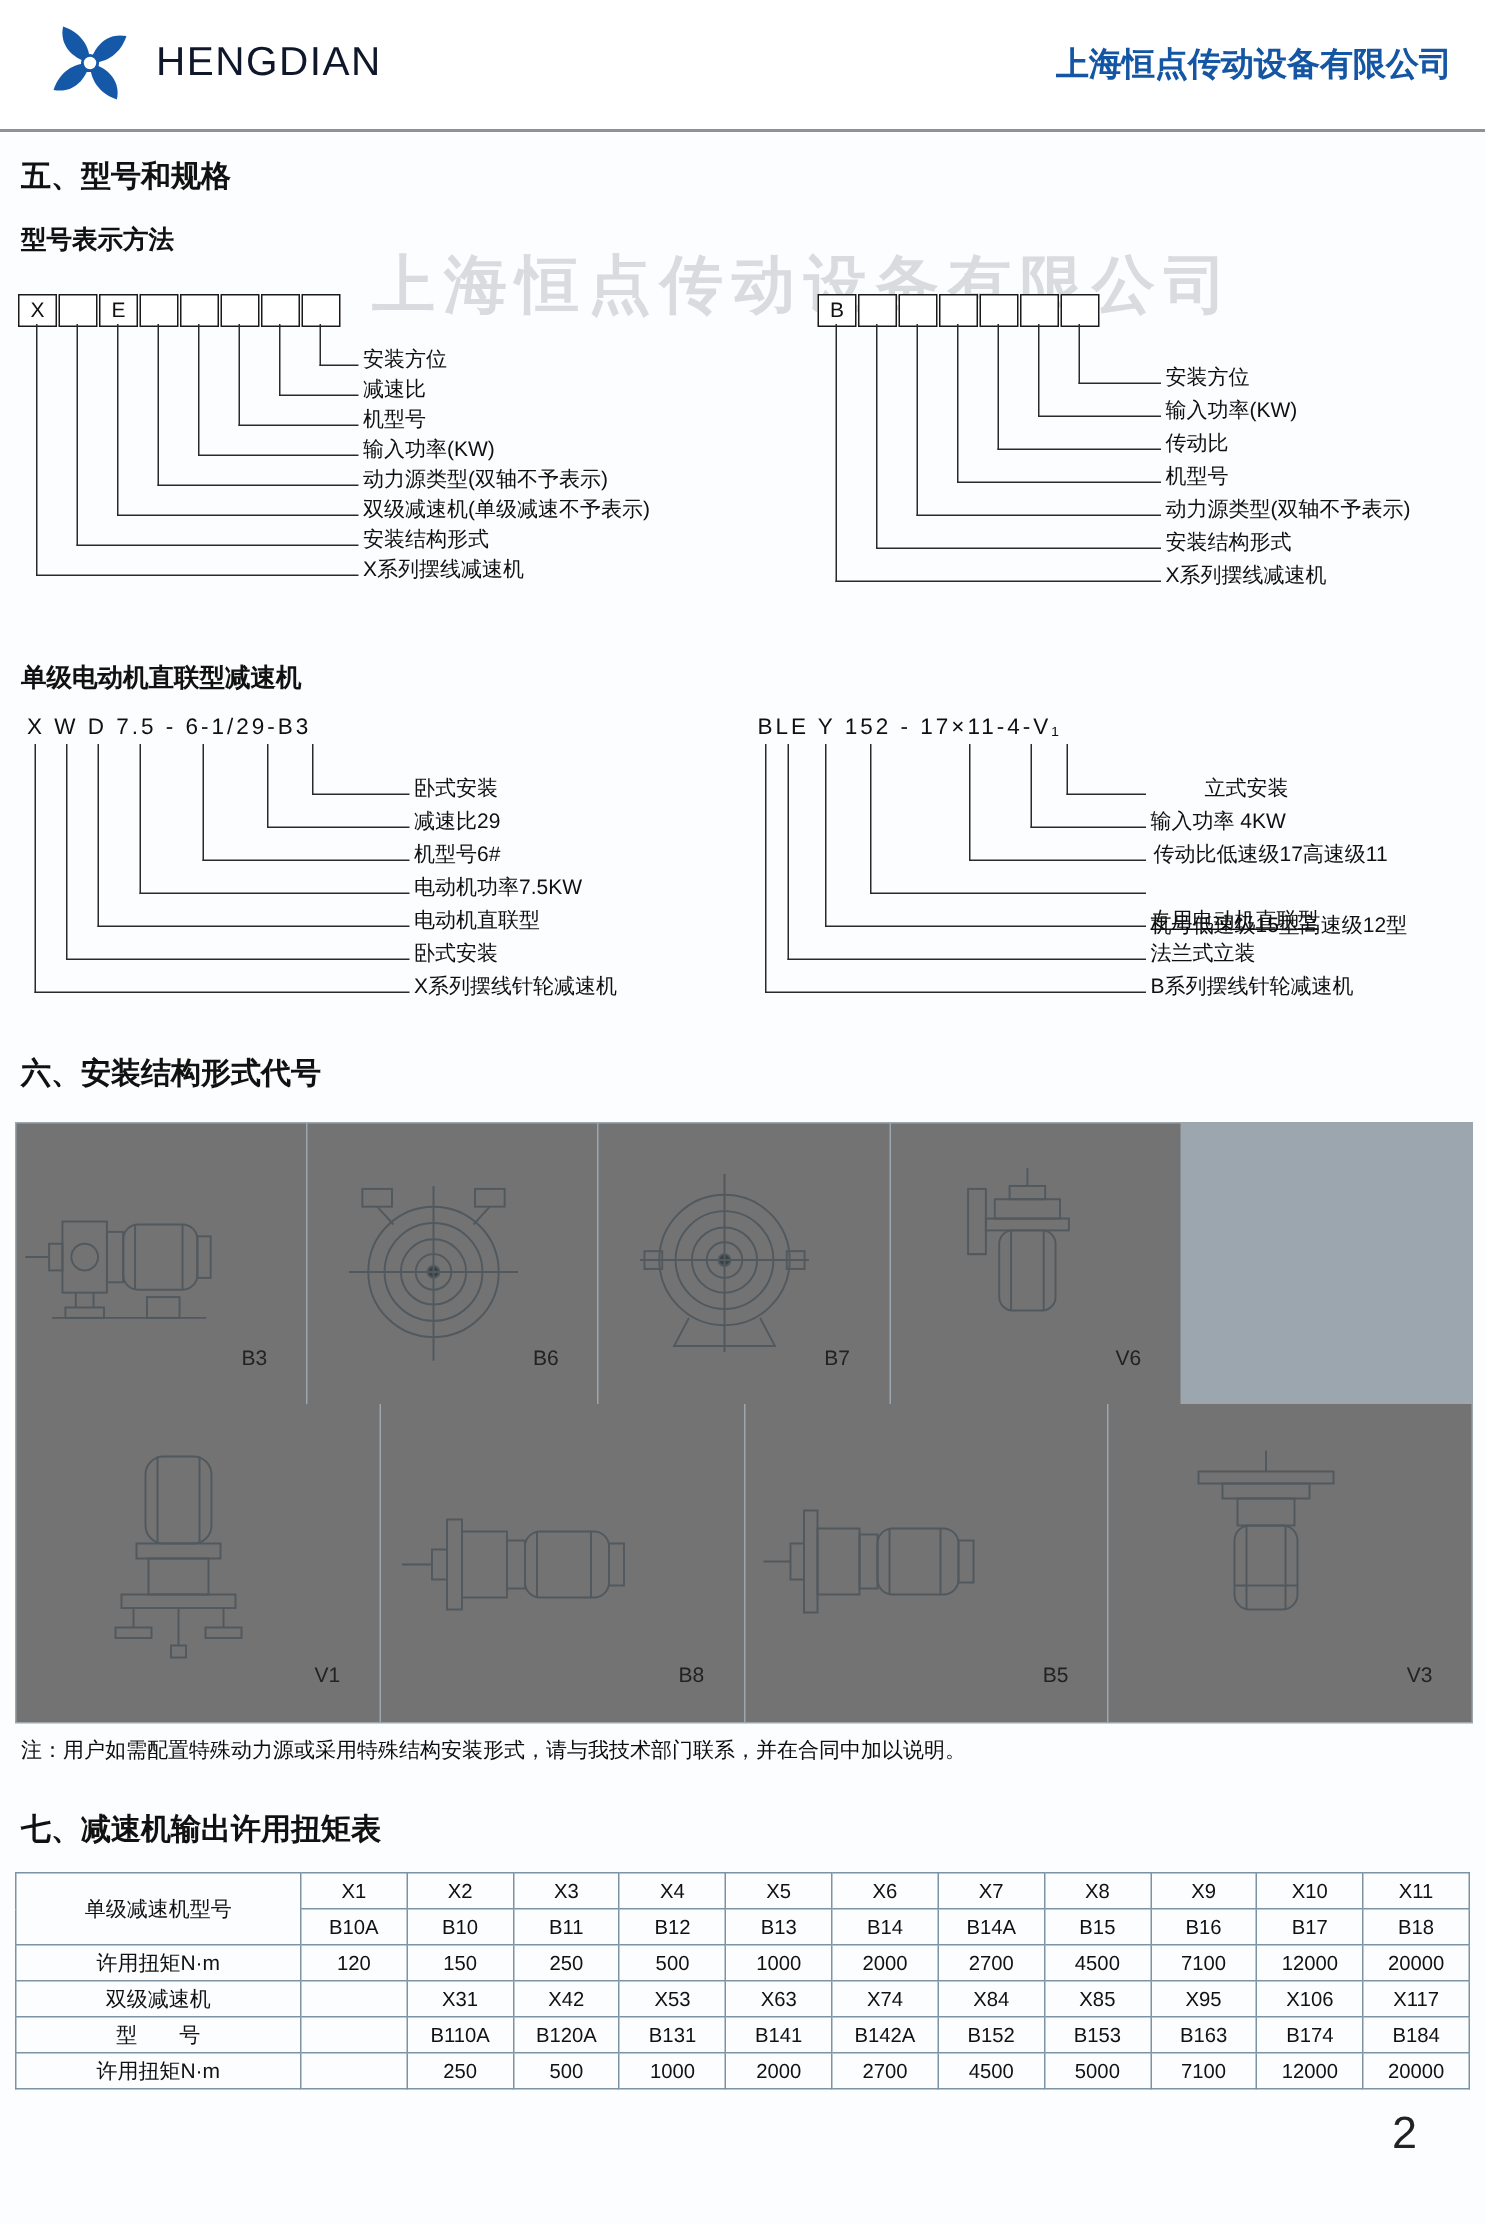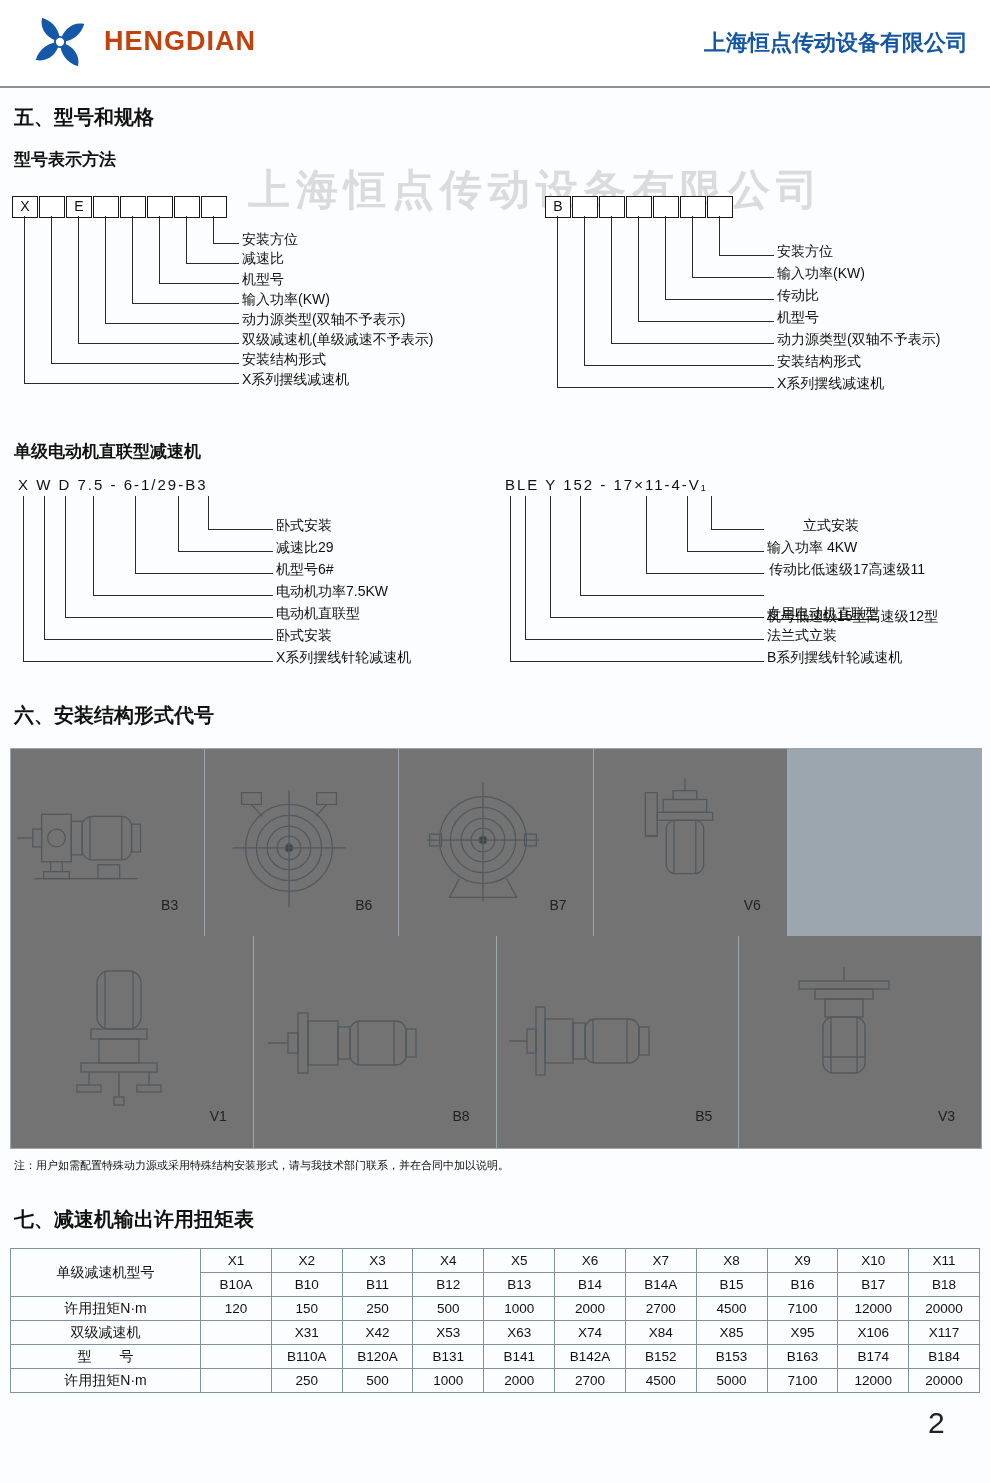--- a/index.html
+++ b/index.html
@@ -3,22 +3,22 @@
 <meta charset="utf-8">
 <style>
   html,body{margin:0;padding:0;background:#fff;}
   .page{position:relative;width:990px;height:1483px;background:#fcfdfe;overflow:hidden;
         font-family:"Liberation Sans","DejaVu Sans",sans-serif;color:#111;}
 
   
   .header{position:absolute;left:0;top:0;width:990px;height:86px;background:#fff;
           border-bottom:2px solid #8d9298;}
   .logo{position:absolute;left:28px;top:10px;width:64px;height:64px;}
-  .brand{position:absolute;left:104px;top:26px;font-size:27px;font-weight:bold;
-         color:#c2410c;letter-spacing:1px;}
+  .brand{position:absolute;left:104px;top:26px;font-size:27px;font-weight:normal;
+         color:#0f172a;letter-spacing:1px;}
   .company{position:absolute;right:22px;top:28px;font-size:22px;font-weight:bold;color:#1456a3;}
 
   .watermark{position:absolute;left:248px;top:162px;font-size:42px;font-weight:bold;
              color:#c3c6ca;opacity:.6;letter-spacing:6px;white-space:nowrap;z-index:0;}
 
   .sec-title{position:absolute;font-size:20px;font-weight:bold;z-index:2;}
   #t5{left:14px;top:104px;}
   .sub-title{position:absolute;font-size:17px;font-weight:bold;z-index:2;}
   #t5sub{left:14px;top:148px;}
   #tdirect{left:14px;top:440px;}
@@ -36,21 +36,21 @@
   .leader{position:absolute;border-left:1px solid #2a2a2a;border-bottom:1px solid #2a2a2a;}
   .diag-label{position:absolute;font-size:14px;white-space:nowrap;color:#101010;line-height:18px;}
   .code-text{position:absolute;left:0;top:0;font-size:15px;letter-spacing:2px;white-space:nowrap;color:#101010;}
 
   .grid{position:absolute;left:10px;width:970px;display:grid;gap:1px;background:#9ba6ae;padding:1px;z-index:1;}
   #grid-top{top:748px;grid-template-columns:repeat(5,1fr);height:188px;}
   #grid-bottom{top:936px;grid-template-columns:repeat(4,1fr);height:212px;padding-top:0;}
   .draw-cell{position:relative;background:#737373;display:flex;align-items:center;justify-content:flex-start;}
   .cell-label{position:absolute;right:26px;bottom:24px;font-size:14px;color:#222;}
 
-  .note{position:absolute;left:14px;top:1158px;font-size:11px;color:#0d0d0d;z-index:2;}
+  .note{position:absolute;left:14px;top:1158px;font-size:14px;color:#0d0d0d;z-index:2;}
 
   #torque-table{position:absolute;left:10px;top:1248px;width:970px;border-collapse:collapse;
                 table-layout:fixed;background:#fcfdfe;z-index:2;}
   #torque-table td{border:1px solid #7b93a4;font-size:13.5px;text-align:center;height:23px;
                    padding:0;color:#111;overflow:hidden;}
   #torque-table td.hcell{font-size:14px;}
 
   .page-num{position:absolute;left:928px;top:1406px;font-size:30px;color:#222;z-index:2;}
 </style>
 </head>
@@ -84,21 +84,21 @@
       <div class="code-box" style="left: 27px; top: 6px;"></div>
       <div class="code-box" style="left: 54px; top: 6px;">E</div>
       <div class="code-box" style="left: 81px; top: 6px;"></div>
       <div class="code-box" style="left: 108px; top: 6px;"></div>
       <div class="code-box" style="left: 135px; top: 6px;"></div>
       <div class="code-box" style="left: 162px; top: 6px;"></div>
       <div class="code-box" style="left: 189px; top: 6px;"></div>
       <div class="leader" style="left: 201px; top: 26px; width: 25px; height: 27px;"></div>
       <div class="diag-label" style="left: 230px; top: 40px;">安装方位</div>
       <div class="leader" style="left: 174px; top: 26px; width: 52px; height: 47px;"></div>
-      <div class="diag-label" style="left: 230px; top: 60px; font-family: Liberation Mono, monospace;">减速比</div>
+      <div class="diag-label" style="left: 230px; top: 60px;">减速比</div>
       <div class="leader" style="left: 147px; top: 26px; width: 79px; height: 67px;"></div>
       <div class="diag-label" style="left: 230px; top: 80px;">机型号</div>
       <div class="leader" style="left: 120px; top: 26px; width: 106px; height: 87px;"></div>
       <div class="diag-label" style="left: 230px; top: 100px;">输入功率(KW)</div>
       <div class="leader" style="left: 93px; top: 26px; width: 133px; height: 107px;"></div>
       <div class="diag-label" style="left: 230px; top: 120px;">动力源类型(双轴不予表示)</div>
       <div class="leader" style="left: 66px; top: 26px; width: 160px; height: 127px;"></div>
       <div class="diag-label" style="left: 230px; top: 140px;">双级减速机(单级减速不予表示)</div>
       <div class="leader" style="left: 39px; top: 26px; width: 187px; height: 147px;"></div>
       <div class="diag-label" style="left: 230px; top: 160px;">安装结构形式</div>

